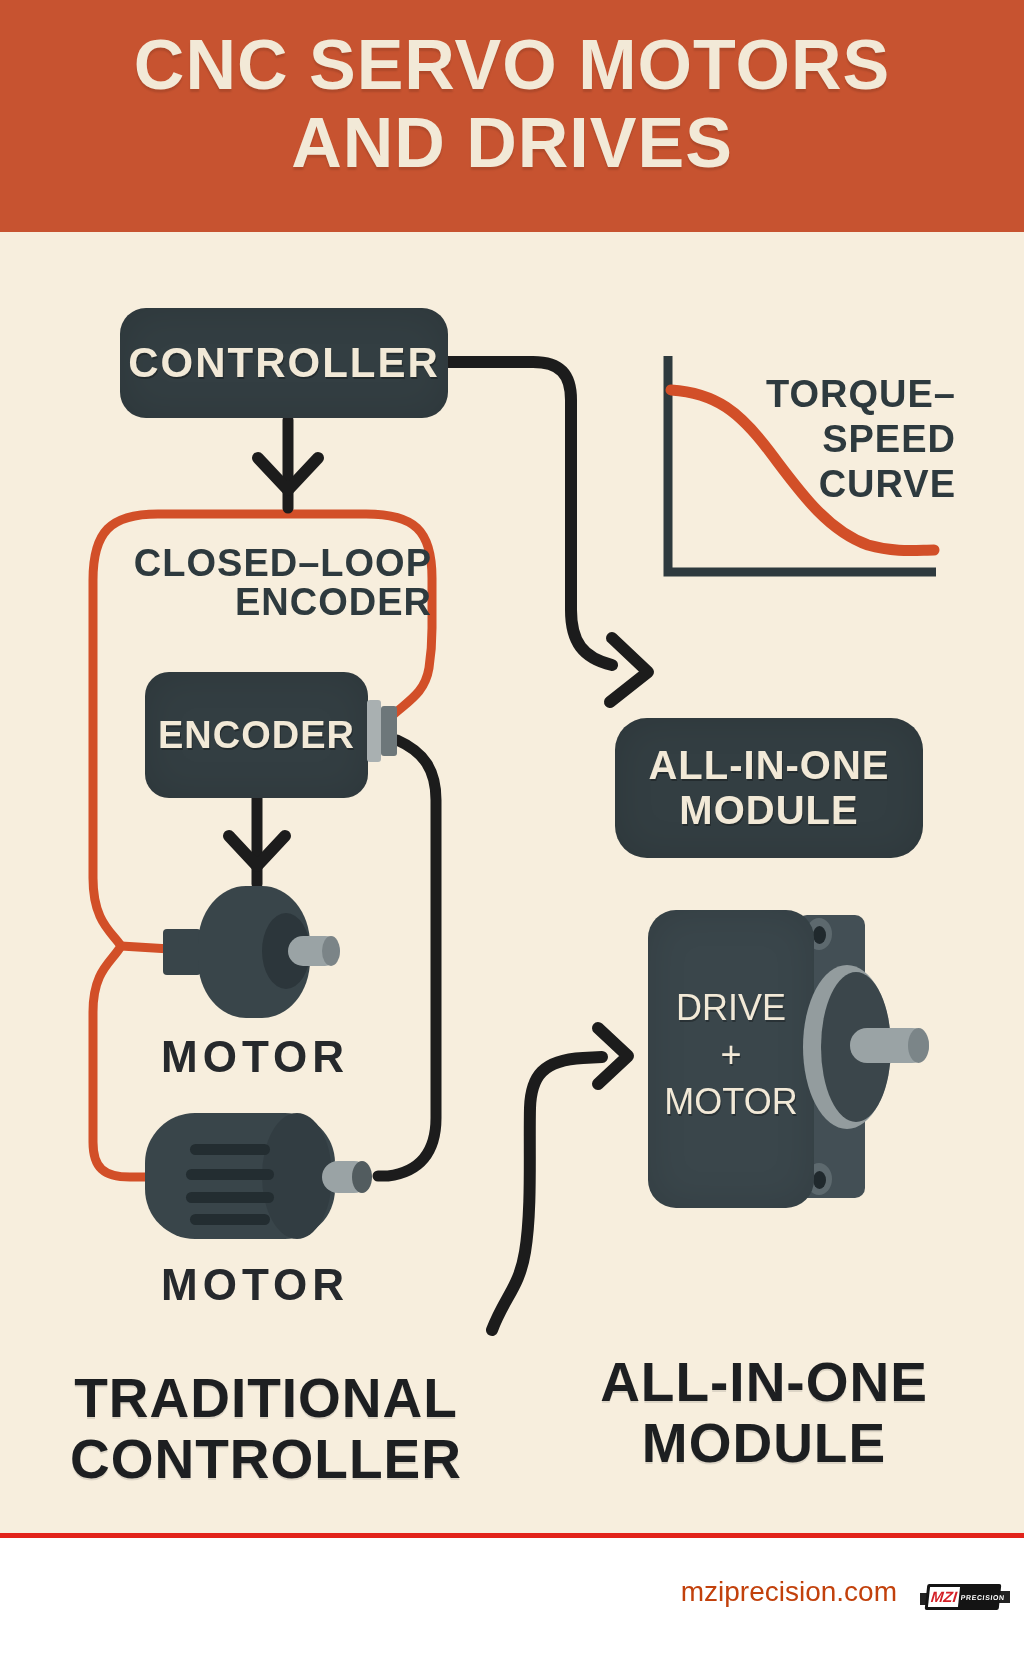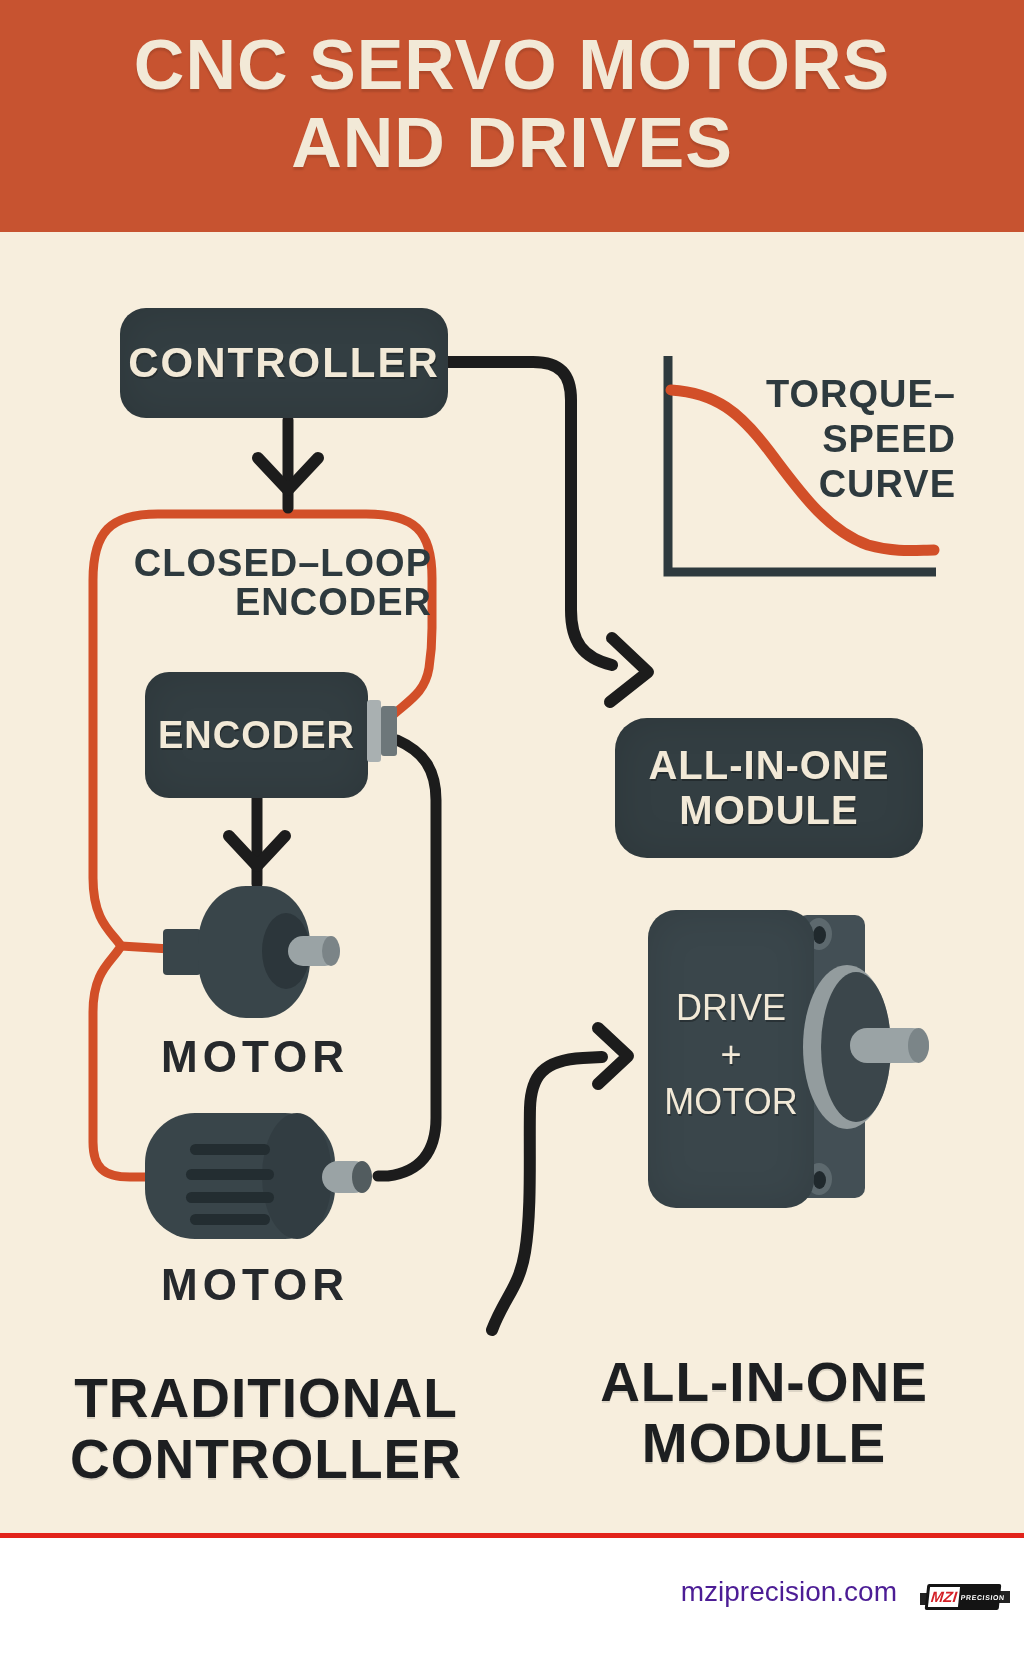--- a/index.html
+++ b/index.html
@@ -57,21 +57,21 @@
   .dm-face{left:821px;top:972px;width:70px;height:150px;background:#3b464b;border-radius:50%;}
   .dm-shaft{left:850px;top:1028px;width:79px;height:35px;background:var(--c-gray);border-radius:17px;}
   .dm-cap{left:908px;top:1028px;width:21px;height:35px;background:#7b8588;border-radius:50%;}
   .dm-text{left:648px;top:984px;width:166px;text-align:center;color:var(--c-creamtext);
     font-size:36px;line-height:47px;font-weight:400;text-shadow:1px 2px 0 rgba(0,0,0,0.28);}
   
   .divider{left:0;top:1533px;width:1024px;height:5px;background:var(--c-red);}
   .footer{left:0;top:1538px;width:1024px;height:128px;background:#ffffff;}
   .brand-block{left:600px;top:1570px;width:297px;text-align:right;}
   .brand{font-size:30px;font-weight:700;color:#3e3e3e;letter-spacing:0.5px;}
-  .site{font-size:28px;font-weight:400;color:#4c1d95;margin-top:6px;}
+  .site{font-size:28px;font-weight:400;color:#c2410c;margin-top:6px;}
   
   .logo{left:920px;top:1580px;width:90px;height:36px;}
   .logo .bar-l{position:absolute;left:0;top:13px;width:26px;height:12px;background:#222;}
   .logo .bar-r{position:absolute;left:62px;top:11px;width:28px;height:12px;background:#222;}
   .logo .plate{position:absolute;left:6px;top:4px;width:74px;height:26px;background:#141414;
     transform:skewX(-6deg);display:flex;align-items:center;padding:0 3px;border-radius:2px;}
   .logo .mzi{color:var(--c-logored);font-weight:900;font-style:italic;font-size:15px;letter-spacing:0;
     background:#ffffff;padding:0 2px;line-height:20px;}
   .logo .prec{color:#ffffff;font-weight:700;font-size:7px;letter-spacing:0.6px;margin-left:2px;}
 </style>

